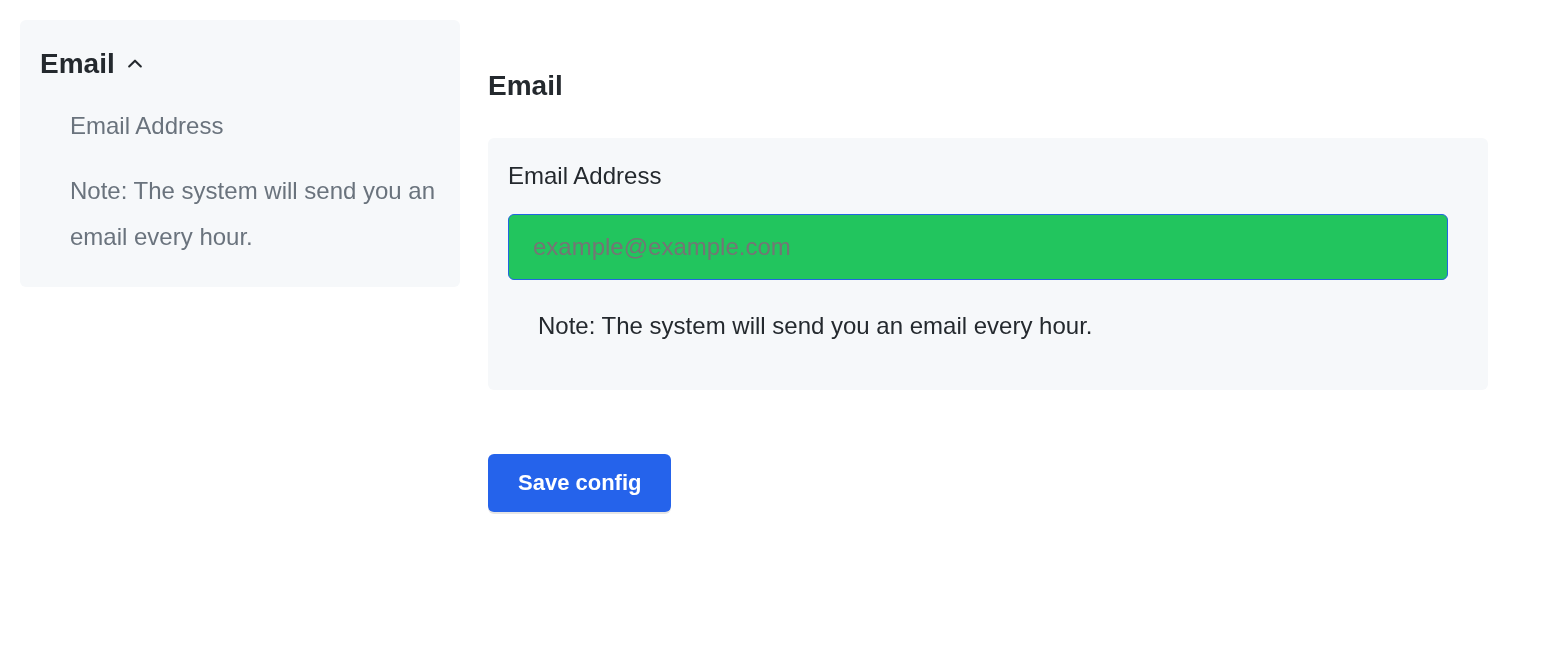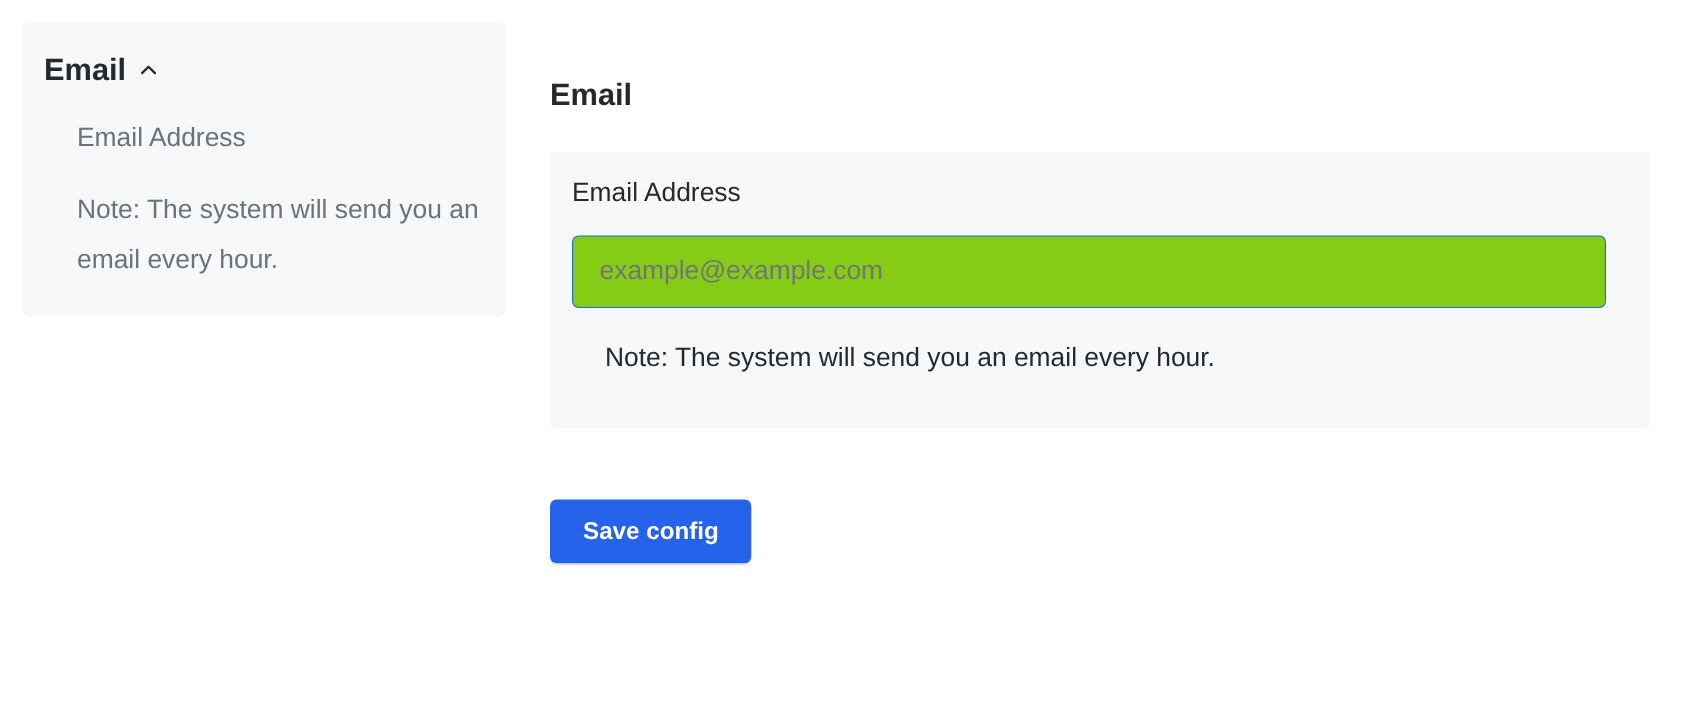--- a/index.html
+++ b/index.html
@@ -8,21 +8,21 @@
       padding: 0;
     }
     body {
       font-family: -apple-system, BlinkMacSystemFont, "Segoe UI", Helvetica, Arial, sans-serif;
       background: #ffffff;
       color: #24292e;
       padding: 20px;
     }
     .layout {
       display: flex;
-      gap: 40px;
+      gap: 28px;
     }
     .sidebar {
       width: 440px;
       background: #f6f8fa;
       border-radius: 6px;
       padding: 28px 20px 28px 20px;
       align-self: flex-start;
     }
     .sidebar-header {
       display: flex;
@@ -72,21 +72,21 @@
     }
     .field-label {
       font-size: 24px;
       font-weight: 400;
       color: #24292e;
       margin-bottom: 24px;
     }
     .text-input {
       width: calc(100% - 20px);
       margin-left: 0px;
-      background: #84cc16;
+      background: #22c55e;
       border: 1px solid #2266e0;
       border-radius: 6px;
       padding: 18px 24px;
       font-size: 24px;
       color: #24292e;
       outline: none;
       font-family: inherit;
     }
     .note-text {
       font-size: 24px;

